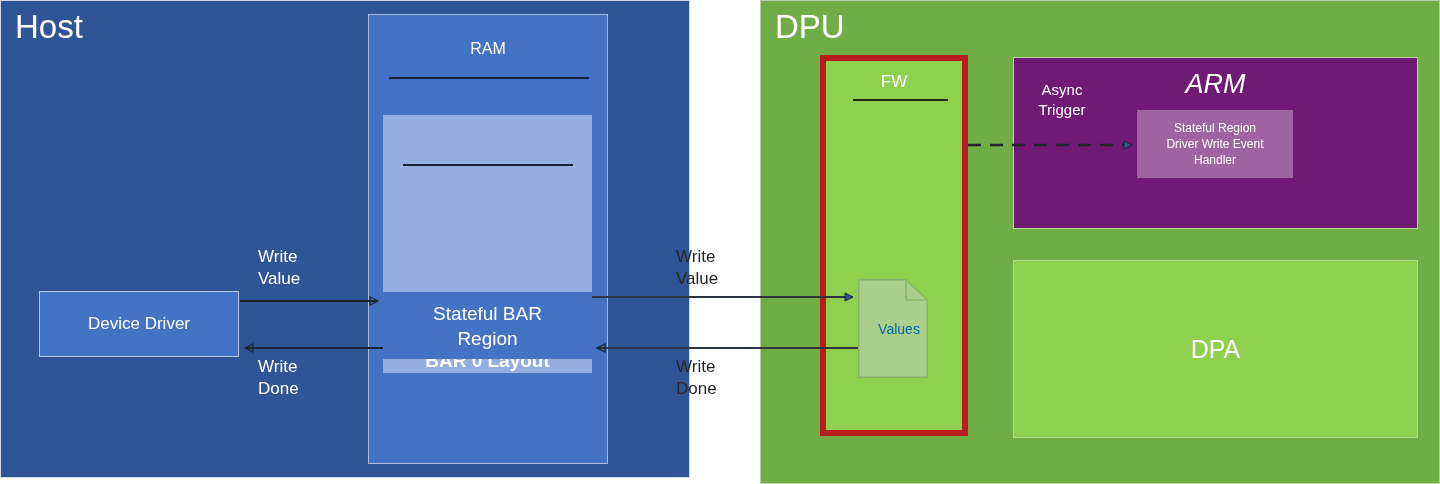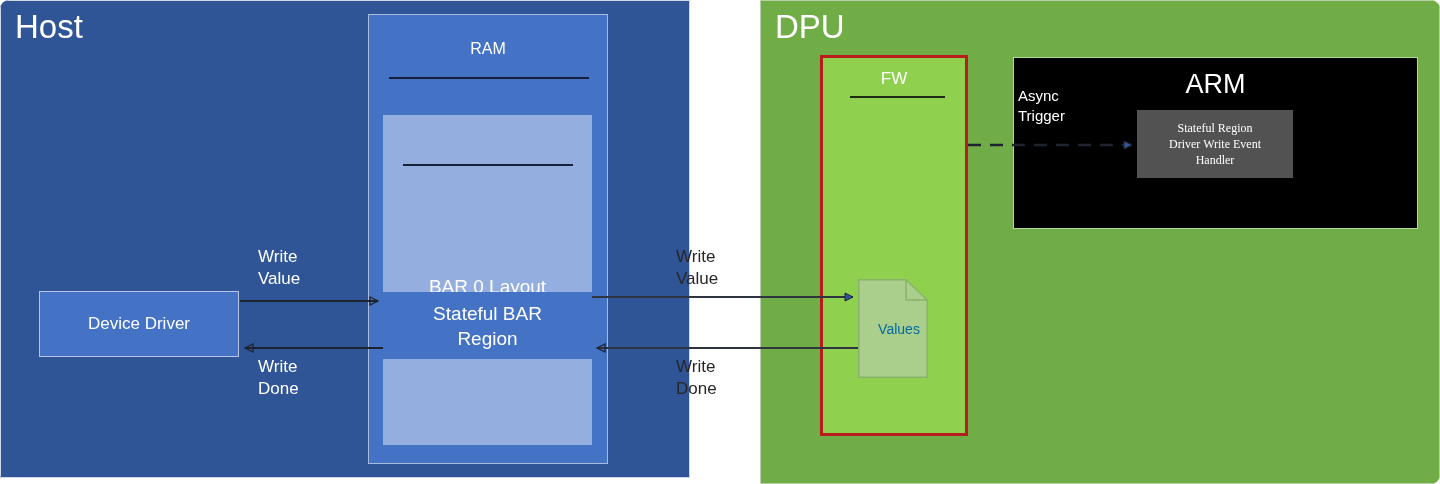--- a/index.html
+++ b/index.html
@@ -7,21 +7,20 @@
     padding: 0;
     background: #ffffff;
   }
   #canvas {
     position: relative;
     width: 1440px;
     height: 484px;
     background: #ffffff;
     font-family: "Liberation Sans", sans-serif;
     overflow: hidden;
-    border-radius: 9px;
   }
 
   
   .panel {
     position: absolute;
     box-sizing: border-box;
   }
   #host-panel {
     left: 0; top: 0;
     width: 690px; height: 478px;
@@ -72,24 +71,25 @@
   }
   #ram-underline {
     position: absolute;
     left: 20px; top: 62px;
     width: 200px; height: 0;
     border-top: 2px solid #15213a;
   }
 
   #bar0-box {
     left: 383px; top: 115px;
-    width: 209px; height: 330px;
+    width: 209px; height: 258px;
     background: #93AEDF;
-    align-items: center;
-    justify-content: center;
+    align-items: flex-end;
+    justify-content: center;
+    font-weight: bold;
   }
   #bar0-label {
     margin-top: 13px;
     font-size: 19px;
     line-height: 24px;
   }
   #bar0-underline {
     position: absolute;
     left: 20px; top: 49px;
     width: 170px; height: 0;
@@ -111,64 +111,64 @@
     background: #4472C4;
     border: 1px solid #b6c5e2;
     font-size: 17px;
   }
 
   
   #fw-box {
     left: 820px; top: 55px;
     width: 148px; height: 381px;
     background: #8FD14F;
-    border: 3px solid #b91c1c;
+    border: 6px solid #b91c1c;
     align-items: flex-start;
     justify-content: center;
   }
   #fw-label {
     margin-top: 10px;
     font-size: 17px;
     line-height: 22px;
   }
   #fw-underline {
     position: absolute;
     left: 27px; top: 38px;
     width: 95px; height: 0;
     border-top: 2px solid #1e2b12;
   }
 
   #arm-box {
     left: 1013px; top: 57px;
     width: 405px; height: 172px;
-    background: #000000;
+    background: #701a75;
     border: 1px solid #b7d79a;
     align-items: flex-start;
     justify-content: center;
+    font-style: italic;
   }
   #arm-label {
     margin-top: 10px;
     font-size: 27px;
     line-height: 32px;
   }
 
   #handler-box {
     position: absolute;
     left: 1137px; top: 110px;
     width: 156px; height: 68px;
     background: rgba(255,255,255,0.32);
     display: flex;
     align-items: center;
     justify-content: center;
     flex-direction: column;
     color: #ffffff;
     font-size: 12px;
     line-height: 16px;
     text-align: center;
-    font-family: Liberation Serif, serif;
   }
 
   #dpa-box {
     left: 1013px; top: 260px;
     width: 405px; height: 178px;
     background: #8FD14F;
     border: 1px solid #b7d79a;
     font-size: 25px;
   }
 
@@ -206,21 +206,21 @@
     line-height: 22px;
   }
   .edge-label.on-blue { color: #ffffff; font-size: 17px; }
   .edge-label.on-white { color: #262626; font-size: 17px; }
   .edge-label.on-green { color: #ffffff; font-size: 15px; line-height: 20px; }
 
   #label-write-value-left  { left: 258px; top: 246px; width: 104px; }
   #label-write-done-left   { left: 258px; top: 356px; width: 104px; }
   #label-write-value-mid   { left: 676px; top: 246px; width: 90px; }
   #label-write-done-mid    { left: 676px; top: 356px; width: 90px; }
-  #label-async-trigger     { left: 1018px; top: 86px;  width: 88px; text-align: left; }
+  #label-async-trigger     { left: 1018px; top: 80px;  width: 88px; text-align: center; }
 </style>
 </head>
 <body>
 
 <div id="canvas">
 
   <div class="panel" id="host-panel">
     <div class="panel-title">Host</div>
   </div>
 
@@ -263,20 +263,23 @@
   <div class="box" id="arm-box">
     <div id="arm-label">ARM</div>
   </div>
 
   <div id="handler-box">
     <span style="white-space:pre-line">Stateful Region
 Driver Write Event
 Handler</span>
   </div>
 
+  <div class="box" id="dpa-box">
+    <span>DPA</span>
+  </div>
 
   <svg id="connectors" viewBox="0 0 1440 484" xmlns="http://www.w3.org/2000/svg">
     <defs>
       <marker id="ah-open-right" markerWidth="10" markerHeight="10" refX="9" refY="5" orient="auto" markerUnits="userSpaceOnUse">
         <path d="M1,1 L9,5 L1,9 Z" fill="none" stroke="#1d2430" stroke-width="1.3"></path>
       </marker>
       <marker id="ah-open-left" markerWidth="10" markerHeight="10" refX="9" refY="5" orient="auto" markerUnits="userSpaceOnUse">
         <path d="M1,1 L9,5 L1,9 Z" fill="none" stroke="#1d2430" stroke-width="1.3"></path>
       </marker>
       <marker id="ah-solid-blue" markerWidth="10" markerHeight="10" refX="9" refY="5" orient="auto" markerUnits="userSpaceOnUse">

